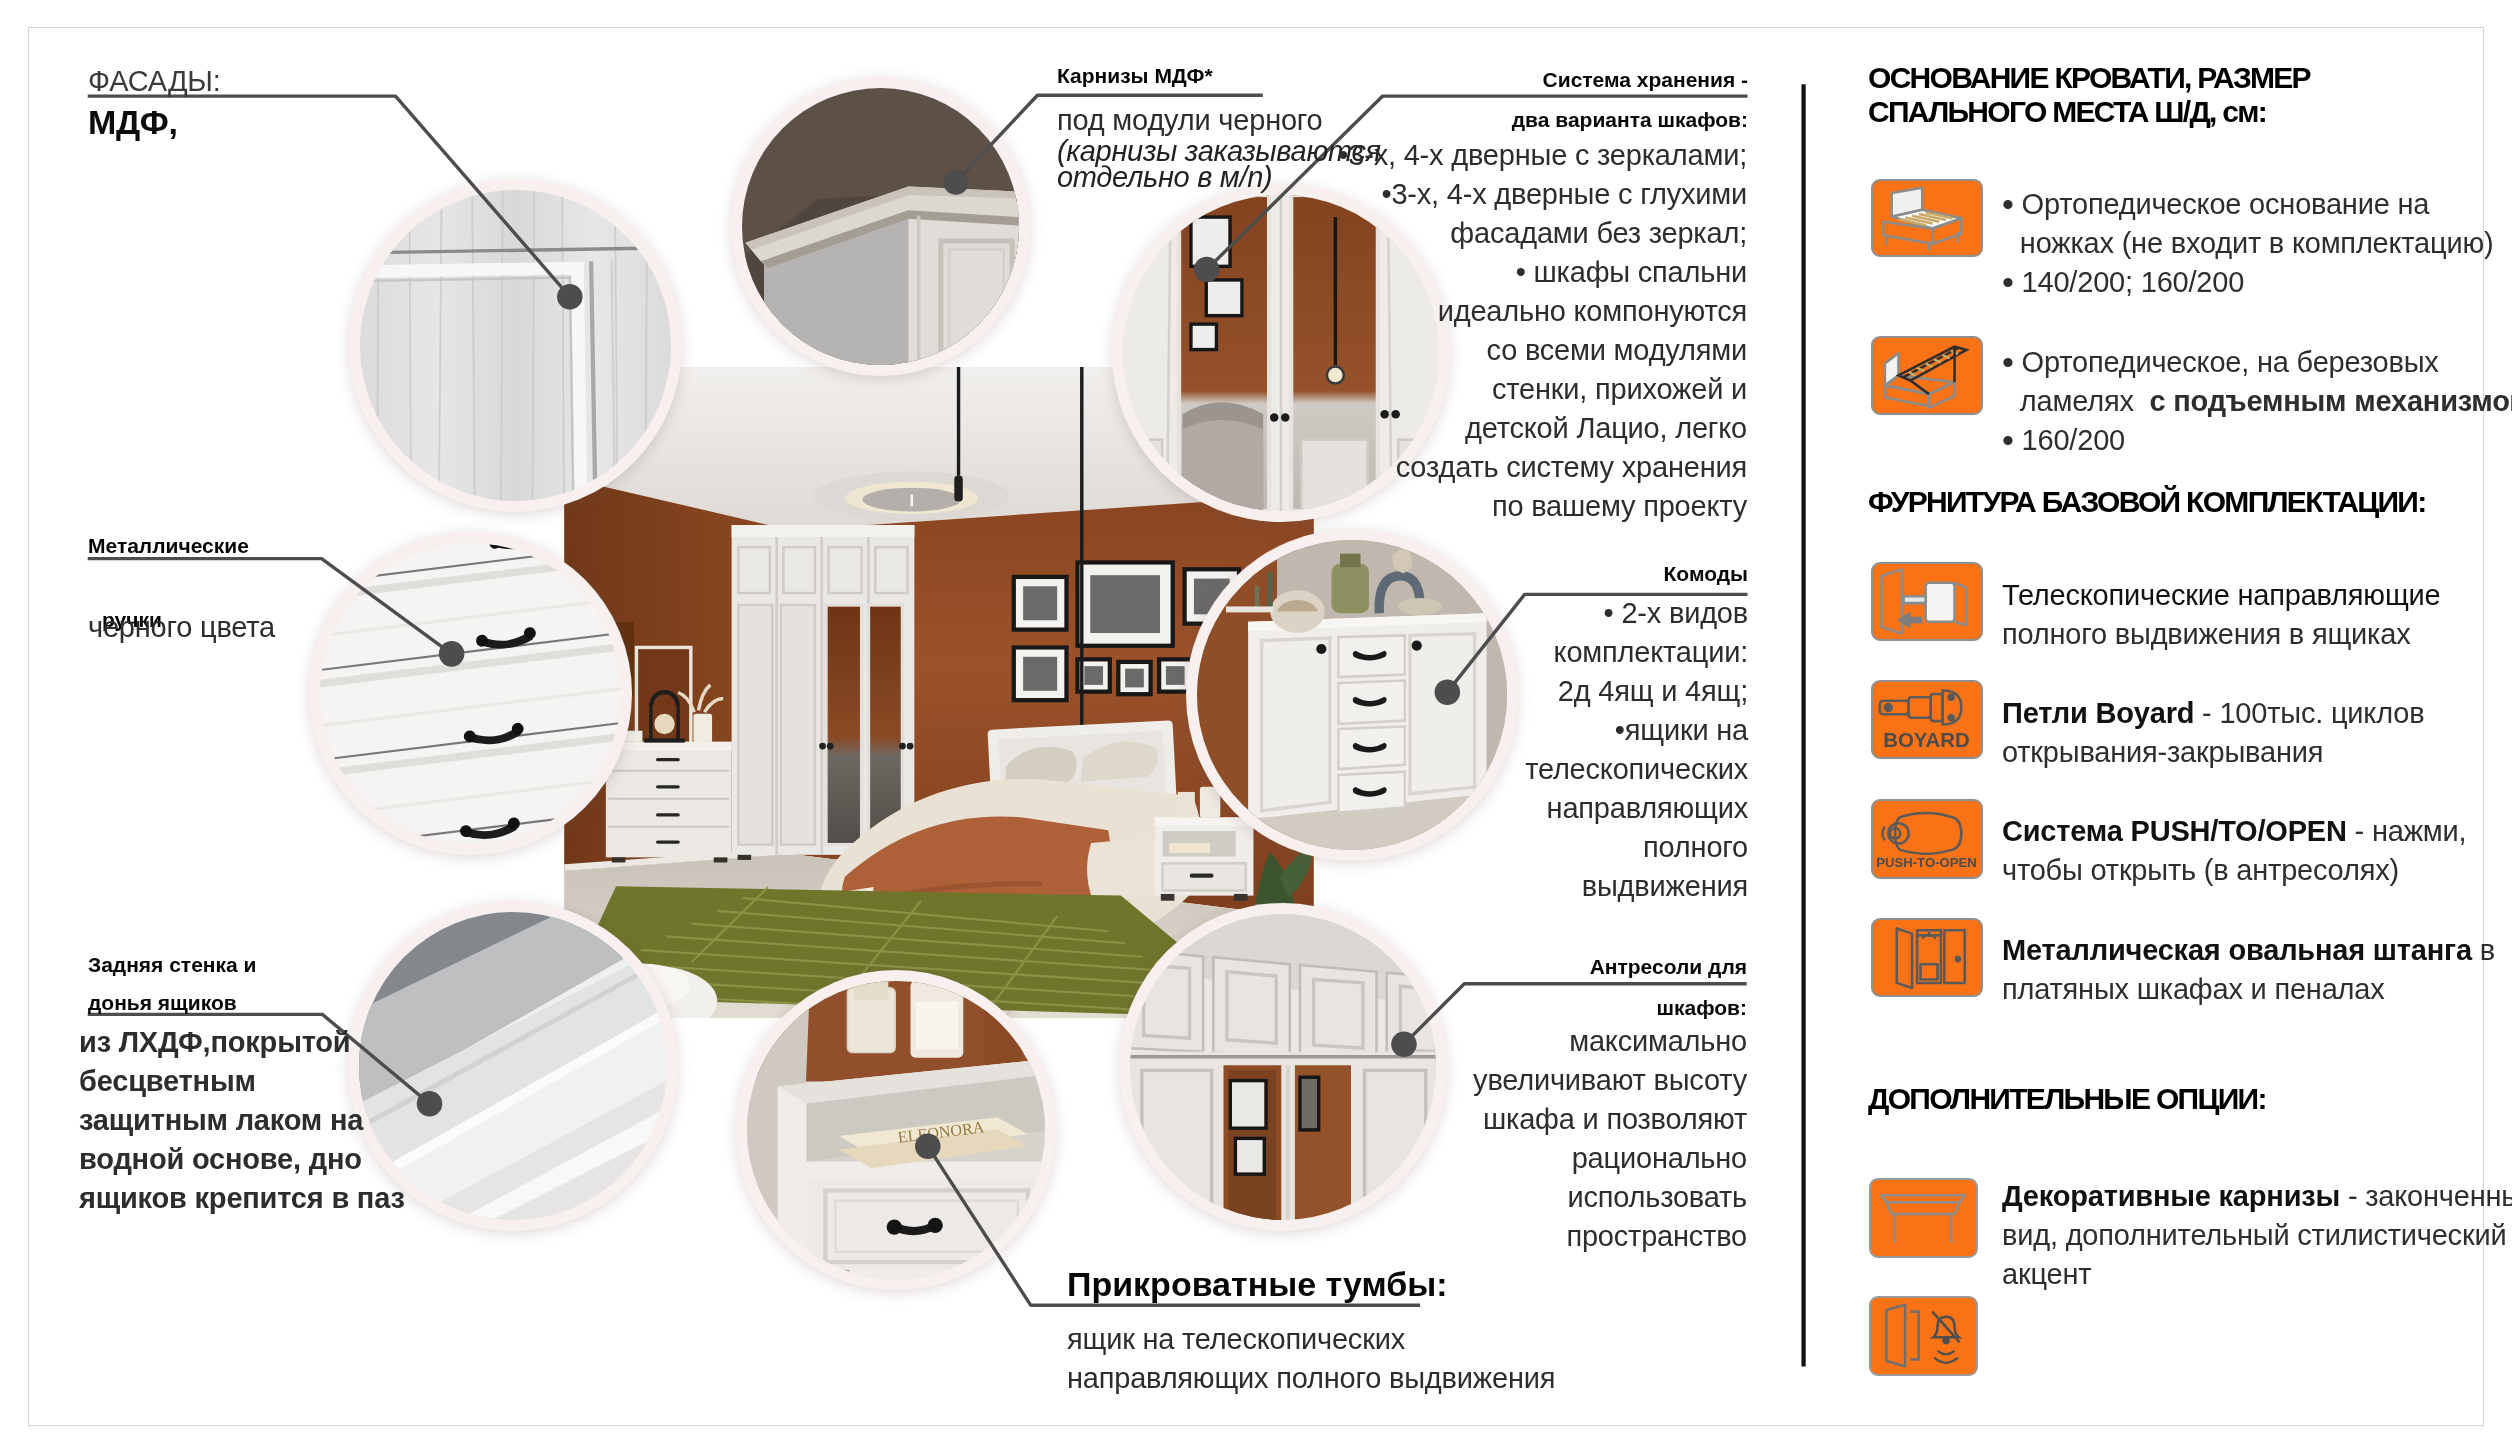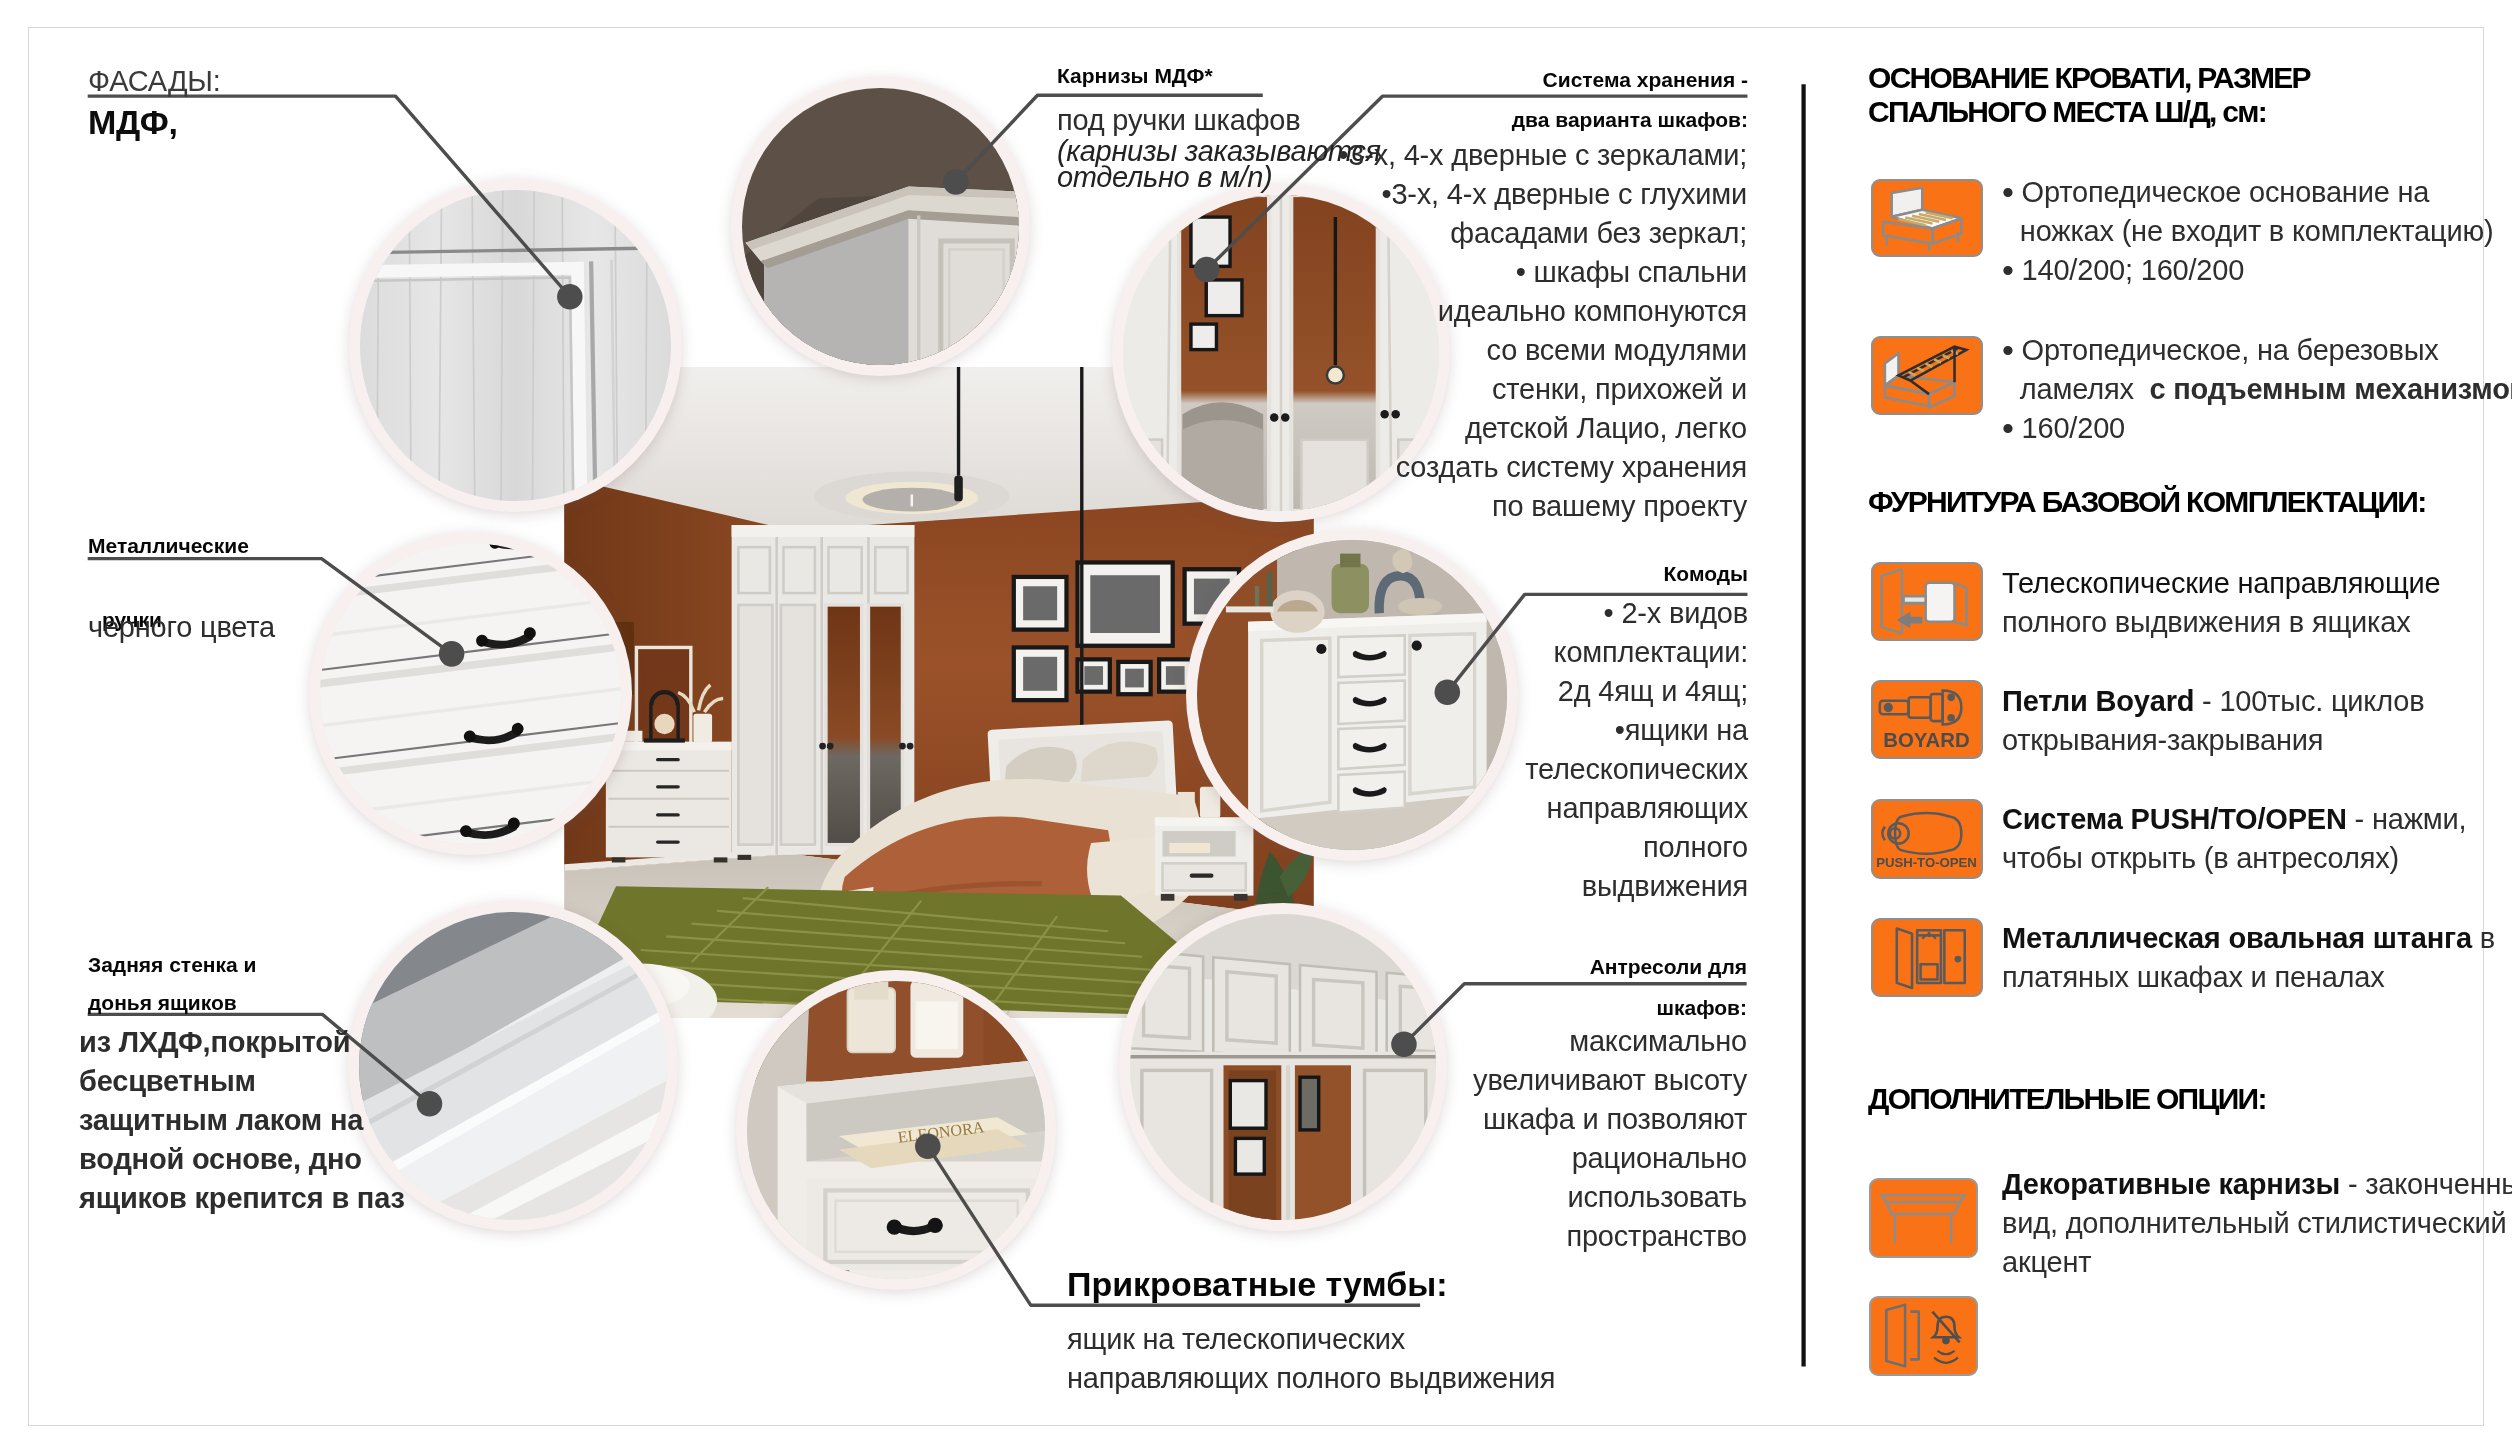--- a/index.html
+++ b/index.html
@@ -5,21 +5,21 @@
   * { margin:0; padding:0; box-sizing:border-box; }
   html,body { width:2512px; height:1454px; background:#ffffff; font-family:"Liberation Sans", sans-serif; }
   .abs { position:absolute; }
   #page { position:relative; width:2512px; height:1454px; overflow:hidden; background:#fff; }
   #card { position:absolute; left:28px; top:27px; width:2456px; height:1399px; border:1.7px solid #d6d6d6; }
   .txt { position:absolute; color:#2d2d2d; font-size:29px; line-height:39px; white-space:nowrap; letter-spacing:-0.2px; }
   .b { font-weight:bold; color:#0d0d0d; }
   .lbl { position:absolute; font-weight:bold; color:#070707; font-size:21px; line-height:39px; white-space:nowrap; }
   .ra { text-align:right; }
   .rcHead { position:absolute; font-weight:bold; color:#000; font-size:30px; line-height:34px; white-space:nowrap; letter-spacing:-1.7px; }
-  .rcTxt { position:absolute; color:#2e2e2e; font-size:29px; line-height:39px; white-space:nowrap; letter-spacing:-0.2px; }
+  .rcTxt { position:absolute; color:#2e2e2e; font-size:29px; line-height:39px; white-space:nowrap; letter-spacing:-0.2px;margin-top:12px; }
   .ibox { position:absolute; border:2.6px solid #8f8f8f; border-radius:9px; background:#f97316; }
   .circ { position:absolute; border-radius:50%; background:#f8f0ee; box-shadow:0 2.6px 13.6px rgba(110,80,80,0.22); }
   .cin { position:absolute; left:11px; top:11px; right:11px; bottom:11px; border-radius:50%; overflow:hidden; background:#e8e8e8; }
 </style>
 </head>
 <body>
 <div id="page">
 <div id="card"></div>
 
 <div class="abs" style="left:564px; top:367px; width:750px; height:651px; overflow:hidden;">
@@ -492,21 +492,21 @@
 
 <div class="txt" style="left:88px; top:62px; color:#3a3a3a;">ФАСАДЫ:</div>
 <div class="txt b" style="left:88px; top:103px; font-size:34px;">МДФ,</div>
 <div class="lbl" style="left:88px; top:526px;">Металлические</div>
 <div class="lbl" style="left:88px; top:600px;margin-left:14px;">ручки</div>
 <div class="txt" style="left:88px; top:608px;">черного цвета</div>
 <div class="lbl" style="left:88px; top:946px; line-height:38px;">Задняя стенка и<br>донья ящиков</div>
 <div class="txt" style="left:79px; top:1023px;font-weight:bold;">из ЛХДФ,покрытой<br>бесцветным<br>защитным лаком на<br>водной основе, дно<br>ящиков крепится в паз</div>
 
 <div class="lbl" style="left:1057px; top:56px;">Карнизы МДФ*</div>
-<div class="txt" style="left:1057px; top:101px;">под ручки шкафов</div>
+<div class="txt" style="left:1057px; top:101px;">под модули черного</div>
 <div class="txt" style="left:1057px; top:139px; font-style:italic; font-size:29px; line-height:25.5px; letter-spacing:-0.3px; color:#222;">(карнизы заказываются<br>отдельно в м/n)</div>
 
 <div class="lbl ra" style="left:1408px; top:60px; width:340px;">Система хранения -</div>
 <div class="lbl ra" style="left:1408px; top:100px; width:340px;">два варианта шкафов:</div>
 <div class="txt ra" style="left:1237px; top:136px; width:510px;">•3-х, 4-х дверные с зеркалами;<br>
 •3-х, 4-х дверные с глухими<br>фасадами без зеркал;<br>• шкафы спальни<br>идеально компонуются<br>
 со всеми модулями<br>стенки, прихожей и<br>детской Лацио, легко<br>создать систему хранения<br>по вашему проекту</div>
 
 <div class="lbl ra" style="left:1408px; top:554px; width:340px;">Комоды</div>
 <div class="txt ra" style="left:1408px; top:594px; width:340px;">• 2-х видов<br>комплектации:<br>

